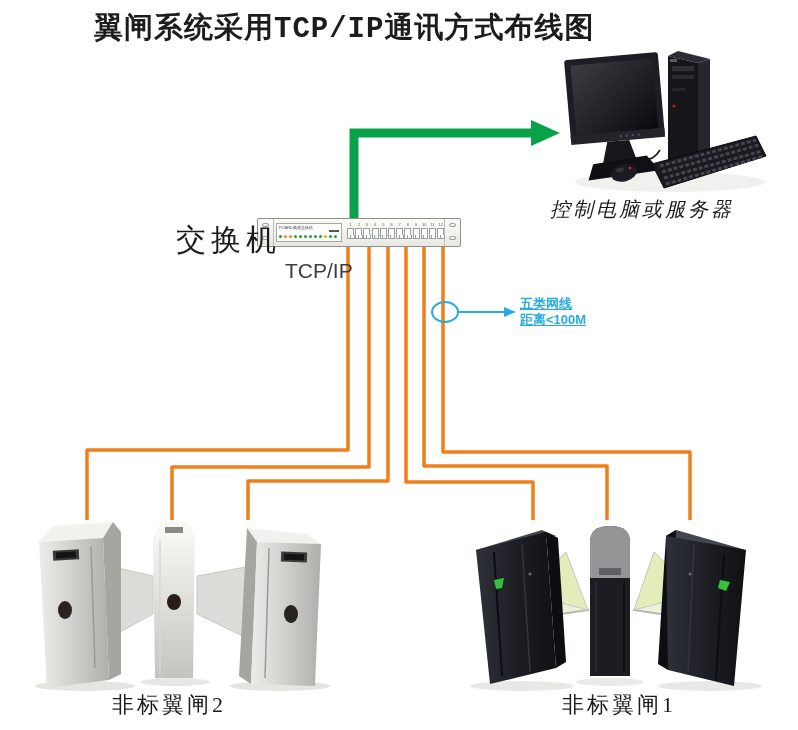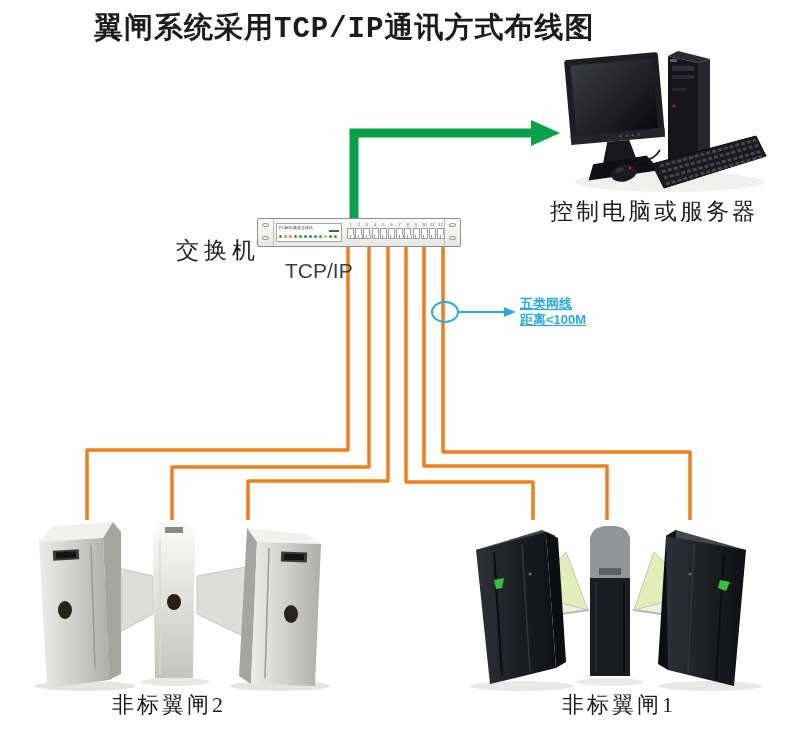--- a/index.html
+++ b/index.html
@@ -4,24 +4,24 @@
 <style>
   html,body{margin:0;padding:0;background:#ffffff;}
   #canvas{
     position:relative;width:798px;height:730px;background:#ffffff;overflow:hidden;
     font-family:"Liberation Serif","DejaVu Serif",serif;color:#1c1c1c;
   }
   .abs{position:absolute;}
   
   #title{left:94px;top:8px;font-size:29px;font-weight:bold;letter-spacing:1px;white-space:nowrap;}
   #title .mono{font-family:"Liberation Mono","DejaVu Sans Mono",monospace;font-weight:bold;}
-  #switch-label{left:176px;top:235px;font-size:23px;letter-spacing:5px;}
+  #switch-label{left:176px;top:220px;font-size:30px;letter-spacing:5px;}
   #tcpip-label{left:285px;top:259px;font-size:21px;color:#3d3d3d;
     font-family:"Liberation Sans","DejaVu Sans",sans-serif;}
-  #computer-label{left:550px;top:196px;font-size:23px;letter-spacing:3px;}
+  #computer-label{left:550px;top:196px;font-size:20px;letter-spacing:3px;font-style:italic;}
   #gate-left-label{left:112px;top:690px;font-size:22px;letter-spacing:3px;}
   #gate-right-label{left:562px;top:690px;font-size:22px;letter-spacing:3px;}
   #cable-note{left:520px;top:296px;font-size:13px;line-height:16px;font-weight:bold;
     color:var(--blue);font-family:"Liberation Sans","DejaVu Sans",sans-serif;text-decoration:underline;}
   
   #wires{left:0;top:0;}
   
   #switch{left:257px;top:218px;width:204px;height:29px;
     background:linear-gradient(#fbfbf9,#e8e8e3);
     border:1px solid #8f8f8f;border-radius:2px;box-sizing:border-box;}

